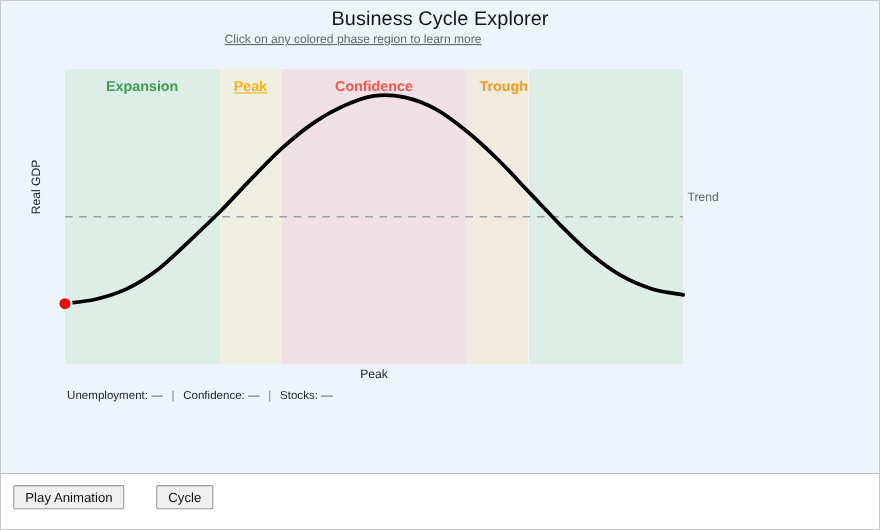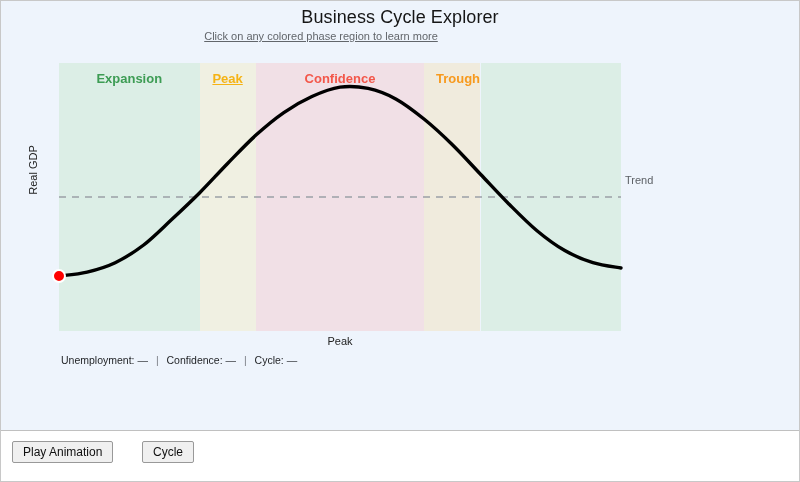--- a/index.html
+++ b/index.html
@@ -200,21 +200,21 @@
       </svg>
     </div>
 
     <div id="indicator-bar">
       <span>Unemployment:</span>
       <span class="metric-value">—</span>
       <span class="sep">|</span>
       <span>Confidence:</span>
       <span class="metric-value">—</span>
       <span class="sep">|</span>
-      <span>Cycle:</span>
+      <span>Stocks:</span>
       <span class="metric-value">—</span>
     </div>
 
   </div>
 
   <div id="divider"></div>
 
   <div id="control-bar">
     <button class="ctl-button" id="play-animation-button">Play Animation</button>
     <button class="ctl-button" id="reset-button">Cycle</button>

